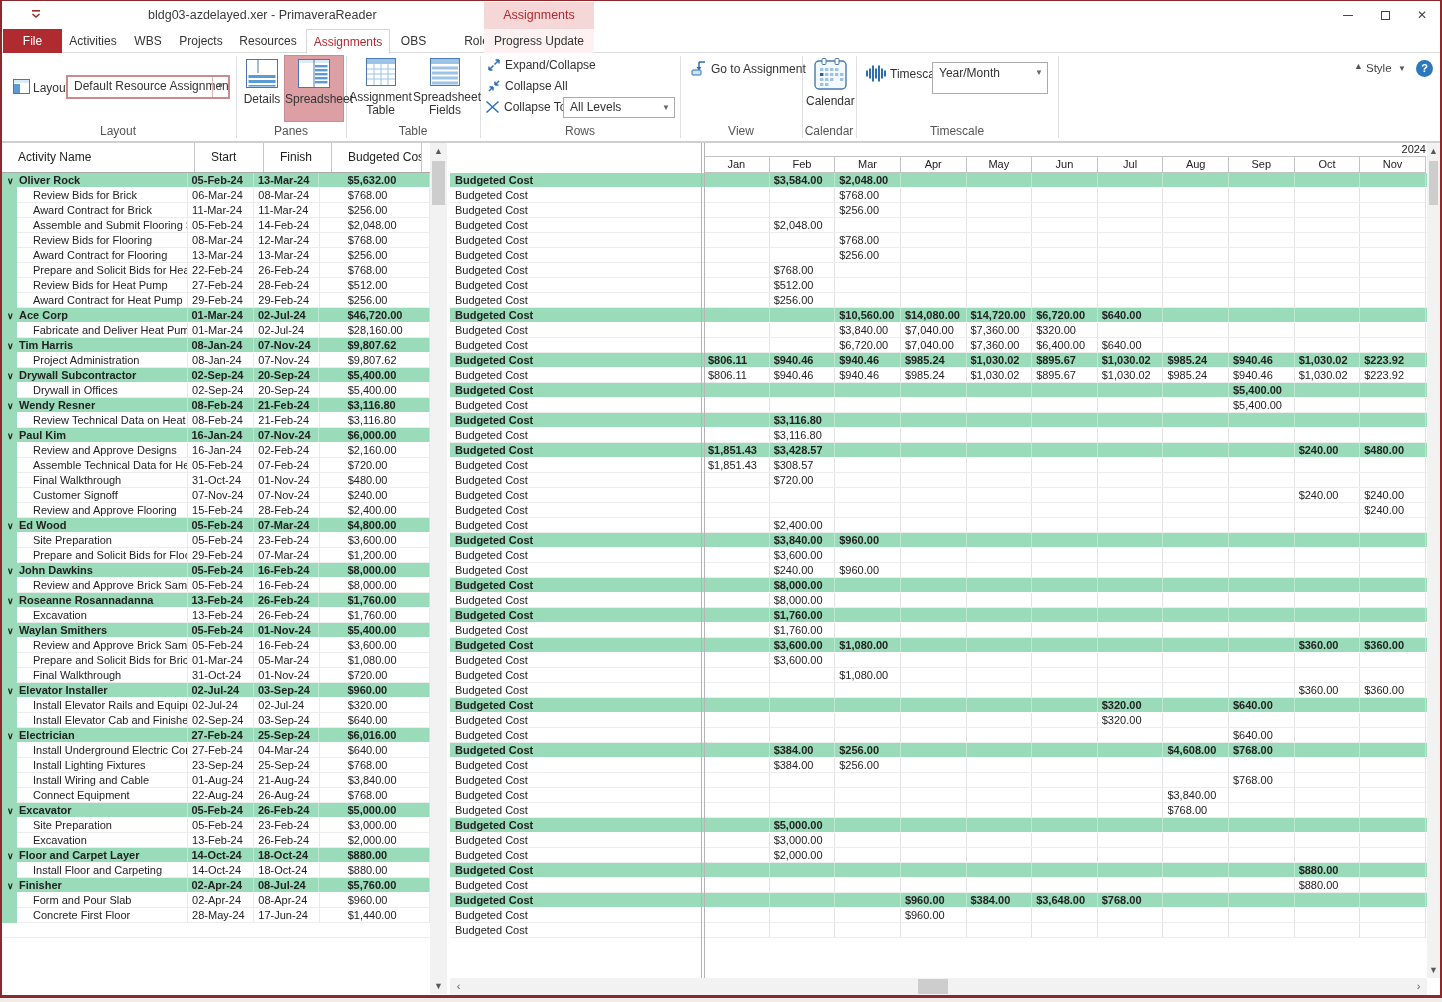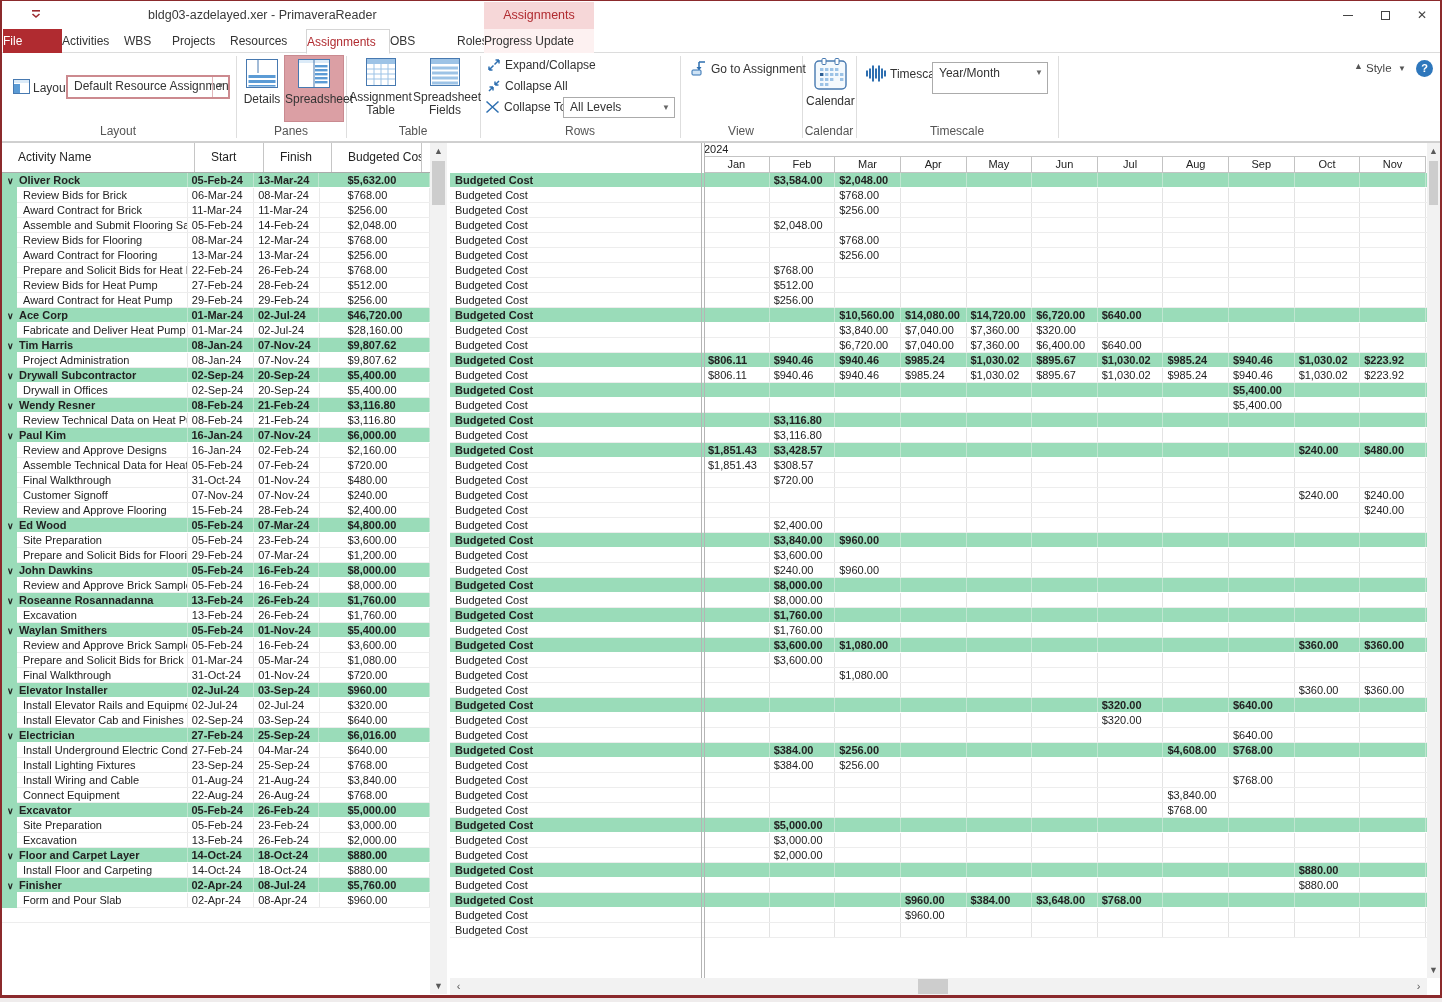--- a/index.html
+++ b/index.html
@@ -23,21 +23,21 @@
   .title { left:148px; top:0; height:28px; line-height:28px; font-size:12.5px; color:#3a3a3a; }
   .ctx-header { left:484px; top:1px; width:110px; height:27px; background:#f6d7d8;
     color:#b02b30; font-size:12.5px; text-align:center; line-height:27px; }
   .winbtn { top:4px; width:30px; height:20px; text-align:center; color:#444; font-size:12px; line-height:20px; cursor:default; }
   .btn-min { left:1333px; } .btn-max { left:1370px; } .btn-close { left:1407px; }
   .btn-min span { display:inline-block; width:10px; border-top:1px solid #444; vertical-align:middle; }
   .btn-max span { display:inline-block; width:9px; height:9px; border:1px solid #444; vertical-align:middle; }
 
   
   .tabrow { left:0; top:28px; width:1442px; height:24px; background:#fff; border-bottom:1px solid #dcdcdc; z-index:5; }
-  .tab { position:absolute; top:0; height:24px; line-height:24px; font-size:12px; color:#333; cursor:default; }
+  .tab { position:absolute; top:0; height:24px; line-height:24px; text-align:center; font-size:12px; color:#333; cursor:default; }
   .tab:nth-child(1){ left:3px;  width:59px; background:#b02b30; color:#fff; }
   .tab:nth-child(2){ left:62px; width:62px; }
   .tab:nth-child(3){ left:124px;width:48px; }
   .tab:nth-child(4){ left:172px;width:58px; }
   .tab:nth-child(5){ left:230px;width:76px; }
   .tab:nth-child(6){ left:306px;width:84px; }
   .tab:nth-child(7){ left:390px;width:47px; }
   .tab:nth-child(8){ left:457px;width:45px; }
   .tab:nth-child(9){ left:484px;width:110px; }
   .tab.active { background:#fff; color:#b02b30; border:1px solid #d5d5d5; border-bottom:1px solid #fff; height:25px; z-index:6; }
@@ -76,42 +76,42 @@
 
   .pane-left { left:2px; top:142px; width:428px; height:851px; background:#fff; overflow:hidden; }
   .lheader { display:flex; height:30px; border-bottom:1px solid #ababab; background:#fff; font-size:12px; color:#222; }
   .lheader > div { line-height:29px; border-right:1px solid #c6c6c6; padding-left:16px; overflow:hidden; white-space:nowrap; }
   .lh-name { width:193px; } .lh-start { width:69px; padding-left:4px; } .lh-finish { width:68px; padding-left:4px; } .lh-cost { width:90px; padding-left:4px; }
   #left-rows { height:821px; overflow:hidden; }
   .lrow { position:relative; display:flex; height:15px; border-bottom:1px solid #ededed; font-size:11px; line-height:14px; background:#fff; }
   .lrow.grp { background:#9adcb9; border-bottom-color:#fff; font-weight:bold; }
   .lrow .cell { overflow:hidden; white-space:nowrap; border-right:1px solid #e9e9e9; }
   .lrow.grp .cell { border-right-color:#bfe6d0; }
-  .cname { width:193px; padding-left:21px; }
+  .cname { width:193px; padding-left:31px; }
   .lrow.grp .cname { padding-left:5px; }
   .cstart { width:69px; padding-left:4px; } .cfinish { width:68px; padding-left:4px; } .ccost { width:90px; padding-left:4px;margin-left:24px; }
   .strip { position:absolute; left:0; top:-1px; width:15px; height:17px; background:#9adcb9; }
   .chev { display:inline-block; width:12px; font-size:9px; }
 
   
   .vscroll { background:#f2f2f2; }
   .vs-left  { left:430px; top:142px; width:17px; height:851px; }
   .vs-right { left:1427px; top:142px; width:13px; height:835px; }
   .sb-arrow { position:absolute; width:100%; height:16px; text-align:center; font-size:9px; color:#595959; line-height:16px; }
   .sb-up { top:0; } .sb-down { bottom:0; }
   .sb-thumb { position:absolute; left:2px; right:2px; top:18px; height:44px; background:#cdcdcd; }
   .hscroll { left:450px; top:977px; width:977px; height:17px; background:#f2f2f2; }
   .hs-arrow { position:absolute; top:0; width:17px; height:17px; text-align:center; font-size:11px; color:#595959; line-height:16px; }
   .hs-left { left:0; } .hs-right { right:0; }
   .hs-thumb { position:absolute; left:468px; top:1px; width:30px; height:15px; background:#cdcdcd; }
 
   
   .pane-right { left:450px; top:142px; width:977px; height:835px; background:#fff; overflow:hidden; }
   .rheader { position:absolute; left:254px; top:0; width:722px; height:30px; }
-  .yearrow { height:14px; border-bottom:1px solid #c3c3c3; text-align:left; font-size:11px; line-height:13px; color:#222; }
+  .yearrow { height:14px; border-bottom:1px solid #c3c3c3; text-align:right; font-size:11px; line-height:13px; color:#222; }
   #month-cells { display:flex; height:16px; border-bottom:1px solid #c3c3c3; }
   .mhead { width:65.64px; border-right:1px solid #c3c3c3; text-align:center; font-size:11px; line-height:15px; color:#222; }
   #right-rows { position:absolute; left:0; top:30px; width:977px; height:805px; overflow:hidden; }
   .rrow { display:flex; height:15px; border-bottom:1px solid #ededed; font-size:11px; line-height:14px; background:#fff; }
   .rrow.grp { background:#9adcb9; border-bottom-color:#fff; font-weight:bold; }
   .rlabel { width:251px; padding-left:5px; overflow:hidden; white-space:nowrap; }
   .rsp { width:3px; }
   .mcell { width:65.64px; padding-left:4px; border-right:1px solid #e3e3e3; overflow:hidden; white-space:nowrap; }
   .rrow.grp .mcell { border-right-color:#bfe6d0; }
   .vsep { position:absolute; top:0; height:835px; width:1px; background:#b5b5b5; z-index:3; pointer-events:none; }
@@ -615,20 +615,26 @@
           <div class="cell cstart">02-Apr-24</div>
           <div class="cell cfinish">08-Jul-24</div>
           <div class="cell ccost">$5,760.00</div>
         </div>
         <div class="lrow">
           <div class="cell cname"><span class="strip"></span><span>Form and Pour Slab</span></div>
           <div class="cell cstart">02-Apr-24</div>
           <div class="cell cfinish">08-Apr-24</div>
           <div class="cell ccost">$960.00</div>
         </div>
+        <div class="lrow">
+          <div class="cell cname"><span class="strip"></span><span>Concrete First Floor</span></div>
+          <div class="cell cstart">28-May-24</div>
+          <div class="cell cfinish">17-Jun-24</div>
+          <div class="cell ccost">$1,440.00</div>
+        </div>
         <div class="lrow"></div>
       </div>
   </div>
 
   <div class="abs vscroll vs-left">
     <div class="sb-arrow sb-up">▲</div>
     <div class="sb-thumb"></div>
     <div class="sb-arrow sb-down">▼</div>
   </div>
 

